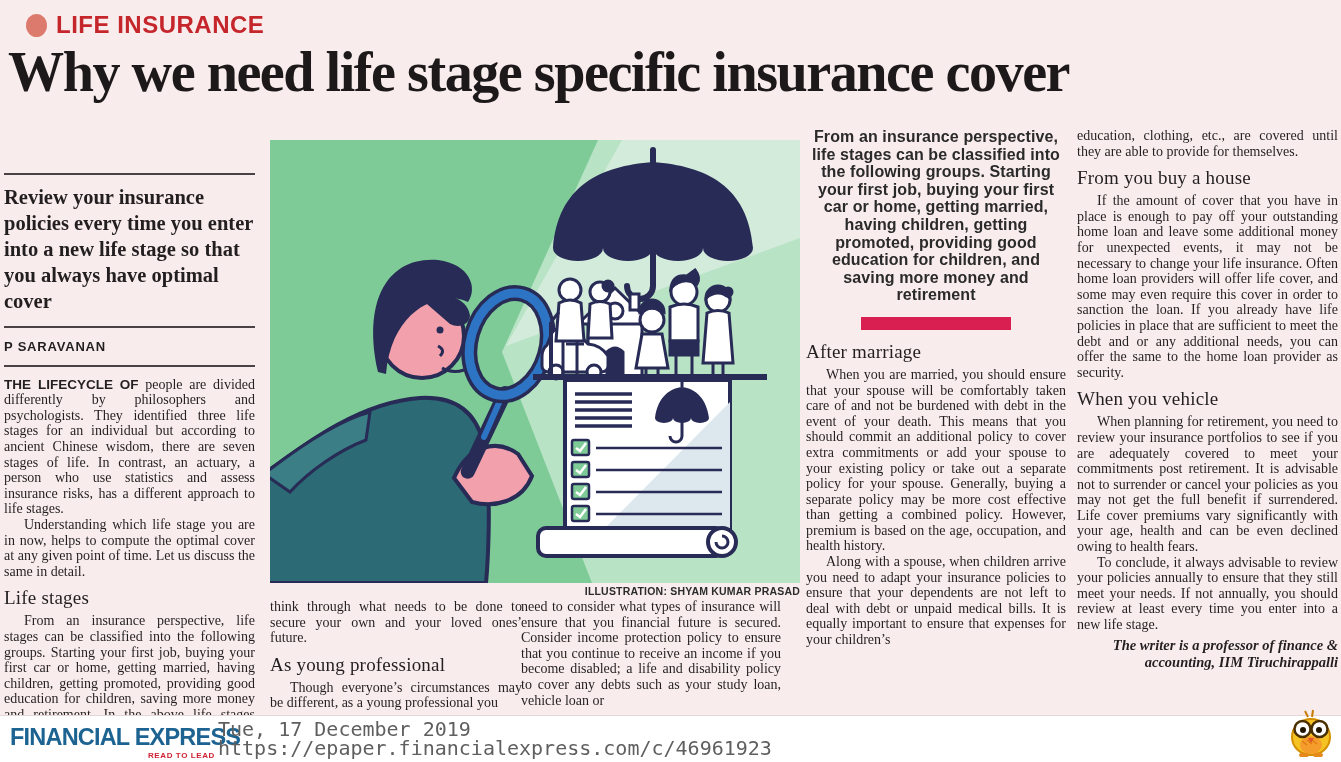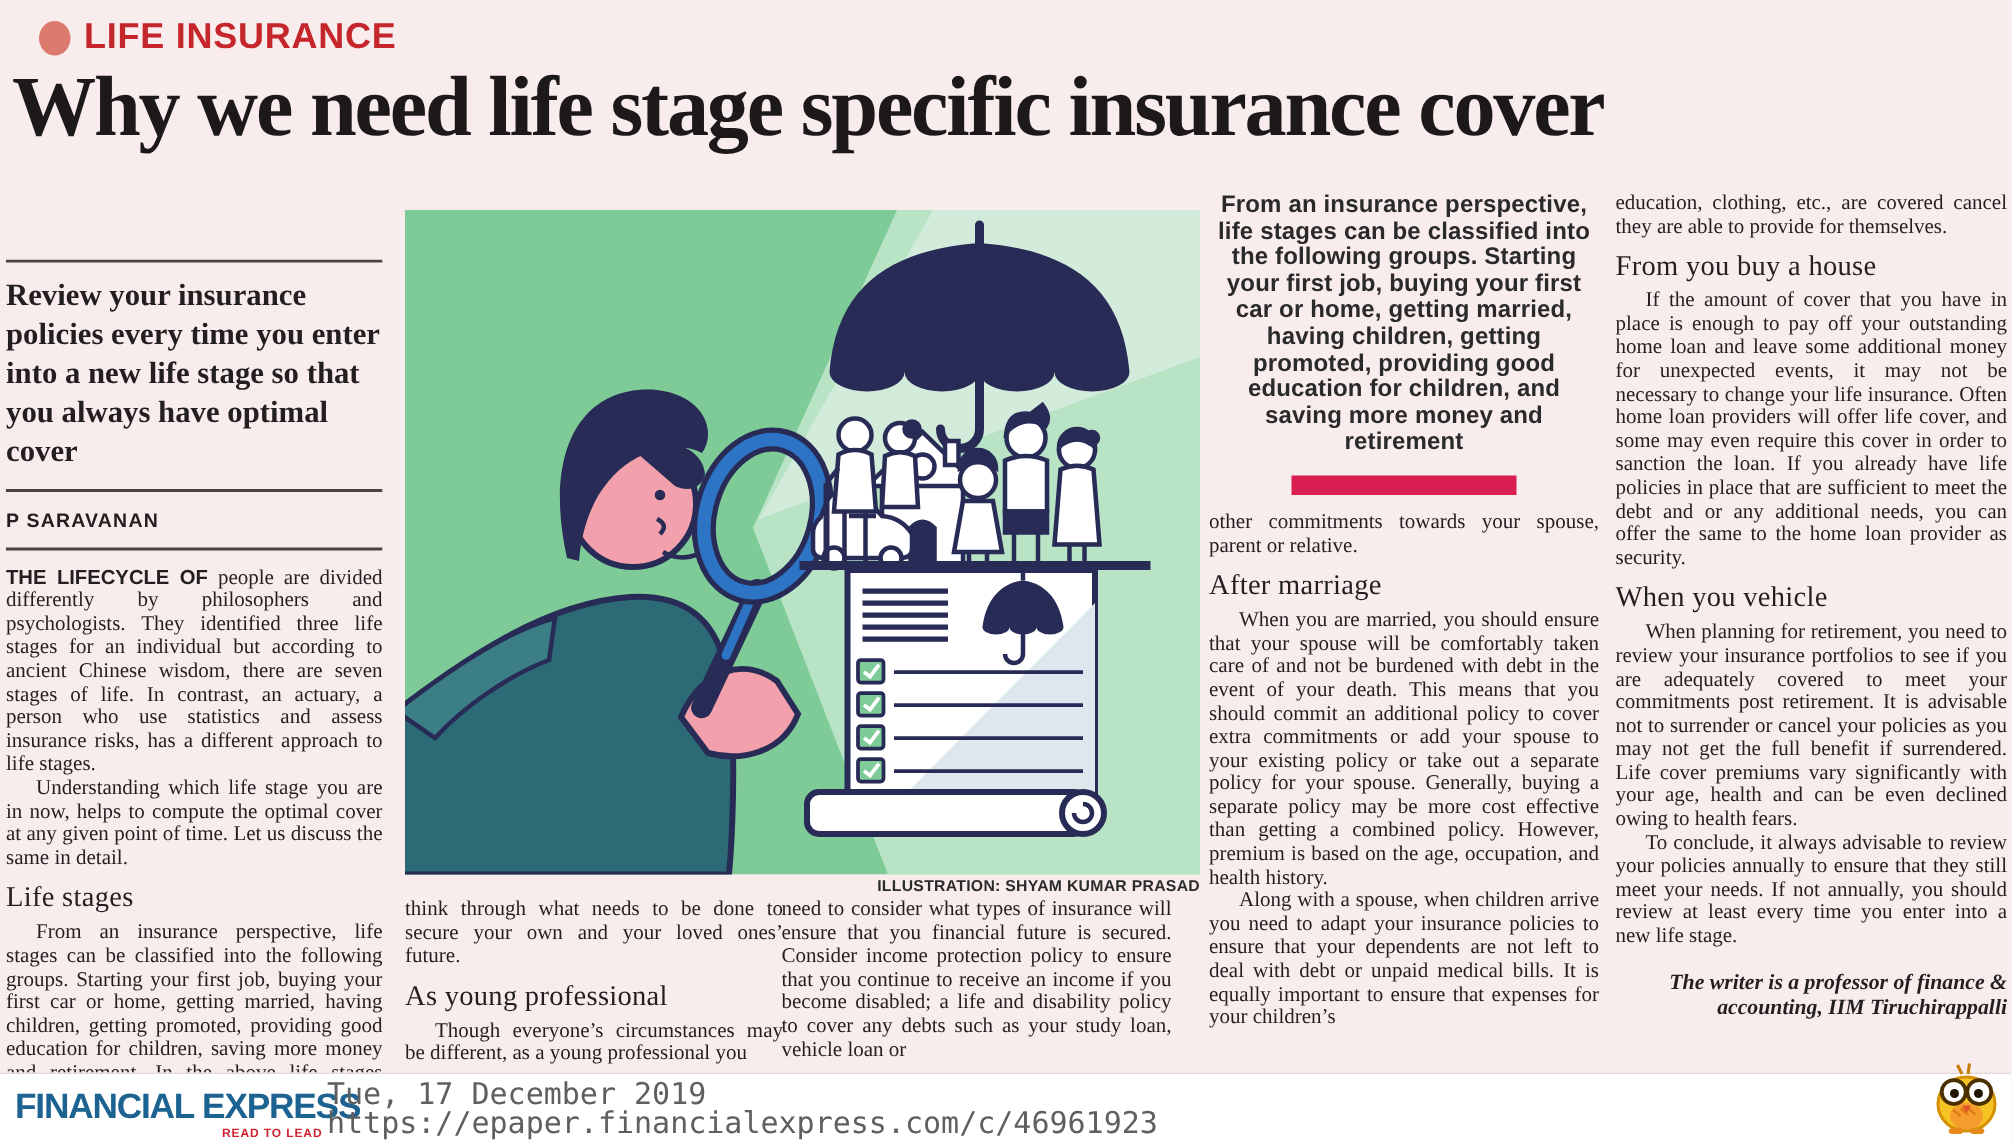--- a/index.html
+++ b/index.html
@@ -43,21 +43,21 @@
 
   .col2{left:270px;top:599px;width:252px;height:128px;}
   .col3{left:521px;top:599px;width:260px;height:128px;}
   .col4{left:806px;top:128px;width:260px;height:604px;}
   .col5{left:1077px;top:128px;width:261px;height:604px;}
 
   .pullquote{font-family:"Liberation Sans",sans-serif;font-weight:bold;font-size:16px;
     line-height:17.6px;text-align:center;color:#2b2a2a;letter-spacing:.1px;}
   .quote-bar{width:150px;height:13px;background:var(--bar-crimson);margin:13px auto 11px;}
 
-  .credit{font-style:italic;font-size:14.5px;line-height:17px;text-align:right;margin-top:14px;font-weight:bold;}
+  .credit{font-style:italic;font-size:14.5px;line-height:17px;text-align:right;margin-top:4px;font-weight:bold;}
 
   
   .footer{position:absolute;left:0;top:715px;width:1341px;height:47px;background:#ffffff;border-top:1px solid #e3d8d7;}
   .fe-logo{position:absolute;left:10px;top:10px;width:205px;}
   .fe-name{font-family:"Liberation Sans",sans-serif;font-weight:bold;font-size:23.5px;letter-spacing:-.8px;
     color:var(--logo-blue);line-height:1;white-space:nowrap;}
   .fe-tag{font-family:"Liberation Sans",sans-serif;font-weight:bold;font-size:8px;letter-spacing:.6px;
     color:var(--logo-red);text-align:right;margin-top:1px;}
   .fe-meta{position:absolute;left:218px;top:4px;font-family:"DejaVu Sans Mono","Liberation Mono",monospace;
     font-size:20px;line-height:19px;color:var(--meta-gray);}
@@ -235,28 +235,27 @@
     <p class="indent">Though everyone’s circumstances may be different, as a young professional you</p>
   </div>
 
   <div class="col col3">
     <p>need to consider what types of insurance will ensure that you financial future is secured. Consider income protection policy to ensure that you continue to receive an income if you become disabled; a life and disability policy to cover any debts such as your study loan, vehicle loan or</p>
   </div>
 
   <div class="col col4">
     <div class="pullquote">From an insurance perspective, life stages can be classified into the following groups. Starting your first job, buying your first car or home, getting married, having children, getting promoted, providing good education for children, and saving more money and retirement</div>
     <div class="quote-bar"></div>
-    <p>other commitments towards your spouse, parent or relative.</p>
     <h3>After marriage</h3>
     <p class="indent">When you are married, you should ensure that your spouse will be comfortably taken care of and not be burdened with debt in the event of your death. This means that you should commit an additional policy to cover extra commitments or add your spouse to your existing policy or take out a separate policy for your spouse. Generally, buying a separate policy may be more cost effective than getting a combined policy. However, premium is based on the age, occupation, and health history.</p>
     <p class="indent">Along with a spouse, when children arrive you need to adapt your insurance policies to ensure that your dependents are not left to deal with debt or unpaid medical bills. It is equally important to ensure that expenses for your children’s</p>
   </div>
 
   <div class="col col5">
-    <p>education, clothing, etc., are covered cancel they are able to provide for themselves.</p>
+    <p>education, clothing, etc., are covered until they are able to provide for themselves.</p>
     <h3>From you buy a house</h3>
     <p class="indent">If the amount of cover that you have in place is enough to pay off your outstanding home loan and leave some additional money for unexpected events, it may not be necessary to change your life insurance. Often home loan providers will offer life cover, and some may even require this cover in order to sanction the loan. If you already have life policies in place that are sufficient to meet the debt and or any additional needs, you can offer the same to the home loan provider as security.</p>
     <h3>When you vehicle</h3>
     <p class="indent">When planning for retirement, you need to review your insurance portfolios to see if you are adequately covered to meet your commitments post retirement. It is advisable not to surrender or cancel your policies as you may not get the full benefit if surrendered. Life cover premiums vary significantly with your age, health and can be even declined owing to health fears.</p>
     <p class="indent">To conclude, it always advisable to review your policies annually to ensure that they still meet your needs. If not annually, you should review at least every time you enter into a new life stage.</p>
     <div class="credit">The writer is a professor of finance &amp; accounting, IIM Tiruchirappalli</div>
   </div>
 
   <div class="footer">
     <div class="fe-logo">

